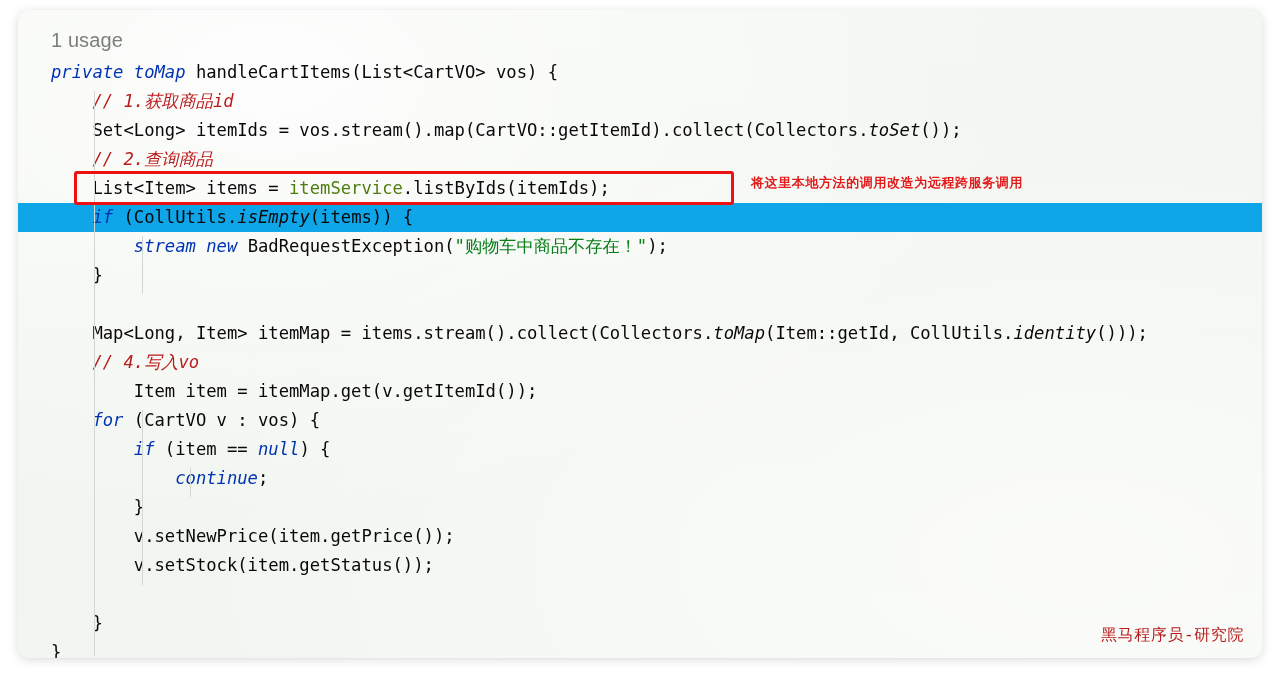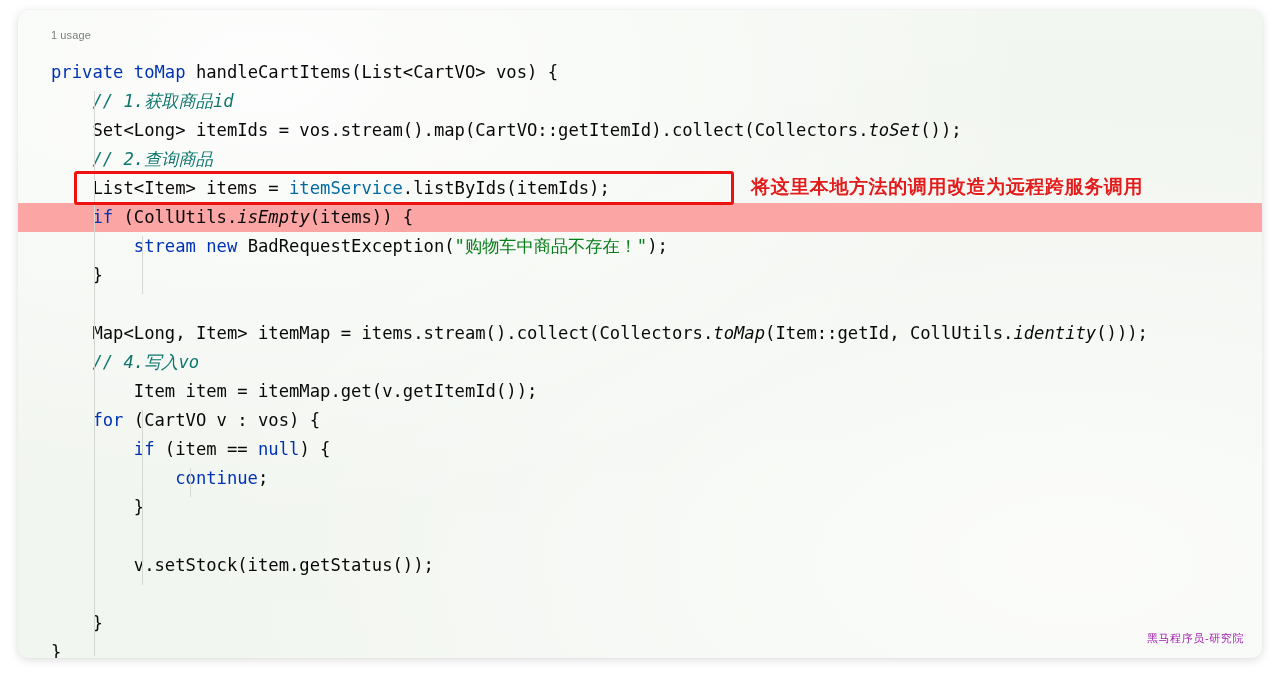--- a/index.html
+++ b/index.html
@@ -39,21 +39,21 @@
       linear-gradient(180deg, #f3f7f1 0%, #f1f5ef 50%, #f2f6f0 100%);
     pointer-events: none;
   }
 
   
   #usage-hint {
     position: absolute;
     left: 33px;
     top: 19px;
     font-family: "Liberation Sans", sans-serif;
-    font-size: 11px;
+    font-size: 20px;
     color: #7a7f7a;
     letter-spacing: 0.1px;
     white-space: pre;
   }
 
   
   #code-area {
     position: absolute;
     left: 0;
     top: 48px;
@@ -68,21 +68,21 @@
     white-space: pre;
     color: #0a0a0a;
     padding-left: 33px;
     box-sizing: border-box;
   }
   .code-line.hl {
     background: #faf6e4;
   }
 
   
-  .kw   { color: #0033b3; }
+  .kw   { color: #0033b3; font-style: italic; }
   .cmt  { color: #8c8c8c; font-style: italic; }
   .str  { color: #067d17; }
   .fld  { color: #871094; }
   .ital { font-style: italic; }
   .plain{ color: #080808; }
 
   
   .indent-guide {
     position: absolute;
     width: 1px;
@@ -102,42 +102,42 @@
     background: transparent;
     pointer-events: none;
   }
 
   
   #annotation {
     position: absolute;
     left: 733px;
     top: 164px;
     font-family: "DejaVu Sans", sans-serif;
-    font-size: 19px;
+    font-size: 13px;
     font-weight: 700;
     color: #e21b1b;
     letter-spacing: 0.6px;
     white-space: pre;
     text-shadow: 0 1px 0 rgba(255,255,255,0.85);
   }
 
   
   #watermark {
     position: absolute;
     right: 18px;
     bottom: 12px;
-    font-family: Liberation Serif, serif;
-    font-size: 11px;
-    color: #a21caf;
+    font-family: Liberation Mono, monospace;
+    font-size: 16px;
+    color: #b91c1c;
     letter-spacing: 0.6px;
     white-space: pre;
     user-select: none;
   }
 </style>
-<style>.kw{color:#0033b3;}.cmt{color:#0f766e;}.str{color:#067d17;}.fld{color:#0369a1;}.plain,.ital{color:#080808;}.code-line.hl{background:#fca5a5;}#code-card{background:#f4f7f2;}#highlight-box{border-color:#ee1111;}#annotation{color:#e21b1b;}</style></head>
+<style>.kw{color:#0033b3;}.cmt{color:#b91c1c;}.str{color:#067d17;}.fld{color:#4d7c0f;}.plain,.ital{color:#080808;}.code-line.hl{background:#0ea5e9;}#code-card{background:#f4f7f2;}#highlight-box{border-color:#ee1111;}#annotation{color:#e21b1b;}</style></head>
 <body>
 
 <div id="code-card">
   <div id="card-wash"></div>
 
   <div id="usage-hint">1 usage</div>
 
   <div id="code-area">
       <div class="code-line"><span class="plain"></span><span class="kw">private</span><span class="plain"> </span><span class="kw">toMap</span><span class="plain"> </span><span class="plain">handleCartItems</span><span class="plain">(List&lt;CartVO&gt; vos) {</span></div>
       <div class="code-line"><span class="plain">    </span><span class="cmt">// 1.获取商品id</span></div>
@@ -148,21 +148,21 @@
       <div class="code-line"><span class="plain">        </span><span class="kw">stream</span><span class="plain"> </span><span class="kw">new</span><span class="plain"> BadRequestException(</span><span class="str">"购物车中商品不存在！"</span><span class="plain">);</span></div>
       <div class="code-line"><span class="plain">    </span><span class="plain">}</span></div>
       <div class="code-line"><span class="plain">    </span></div>
       <div class="code-line"><span class="plain">    </span><span class="plain">Map&lt;Long, Item&gt; itemMap = items.stream().collect(Collectors.</span><span class="ital">toMap</span><span class="plain">(Item::getId, CollUtils.</span><span class="ital">identity</span><span class="plain">()));</span></div>
       <div class="code-line"><span class="plain">    </span><span class="cmt">// 4.写入vo</span></div>
       <div class="code-line"><span class="plain">        </span><span class="plain">Item item = itemMap.get(v.getItemId());</span></div>
       <div class="code-line"><span class="plain">    </span><span class="kw">for</span><span class="plain"> (CartVO v : vos) {</span></div>
       <div class="code-line"><span class="plain">        </span><span class="kw">if</span><span class="plain"> (item == </span><span class="kw">null</span><span class="plain">) {</span></div>
       <div class="code-line"><span class="plain">            </span><span class="kw">continue</span><span class="plain">;</span></div>
       <div class="code-line"><span class="plain">        </span><span class="plain">}</span></div>
-      <div class="code-line"><span class="plain">        </span></div>
+      <div class="code-line"><span class="plain">        </span><span class="plain">v.setNewPrice(item.getPrice());</span></div>
       <div class="code-line"><span class="plain">        </span><span class="plain">v.setStock(item.getStatus());</span></div>
       <div class="code-line"><span class="plain">        </span></div>
       <div class="code-line"><span class="plain">    </span><span class="plain">}</span></div>
       <div class="code-line"><span class="plain"></span><span class="plain">}</span></div>
     </div>
 
   <div id="guides-layer">
       <div class="indent-guide" style="left: 76px; top: 81px; height: 565px;"></div>
       <div class="indent-guide" style="left: 124px; top: 226px; height: 58px;"></div>
       <div class="indent-guide" style="left: 124px; top: 400px; height: 175px;"></div>

